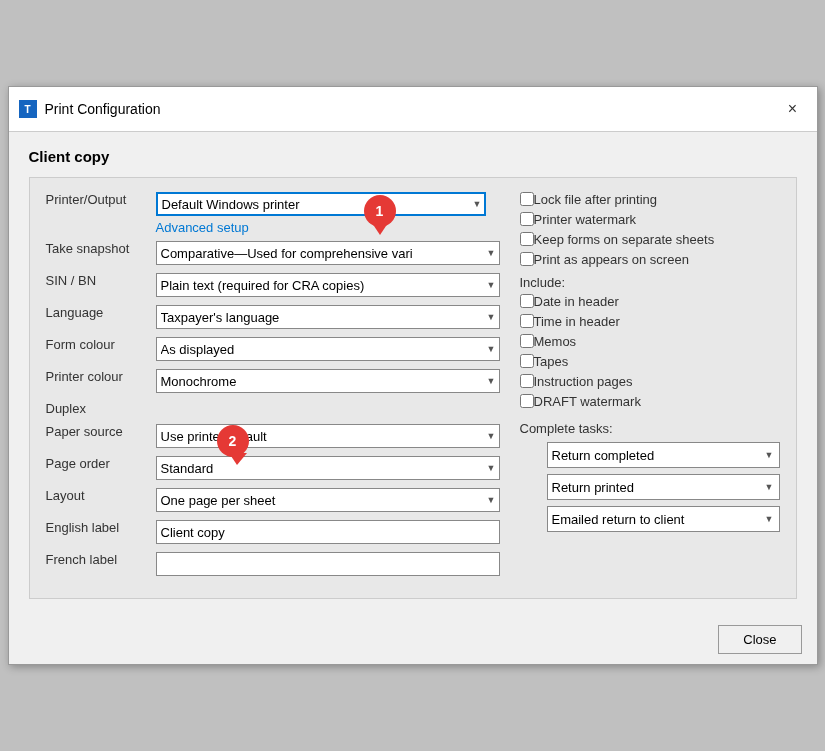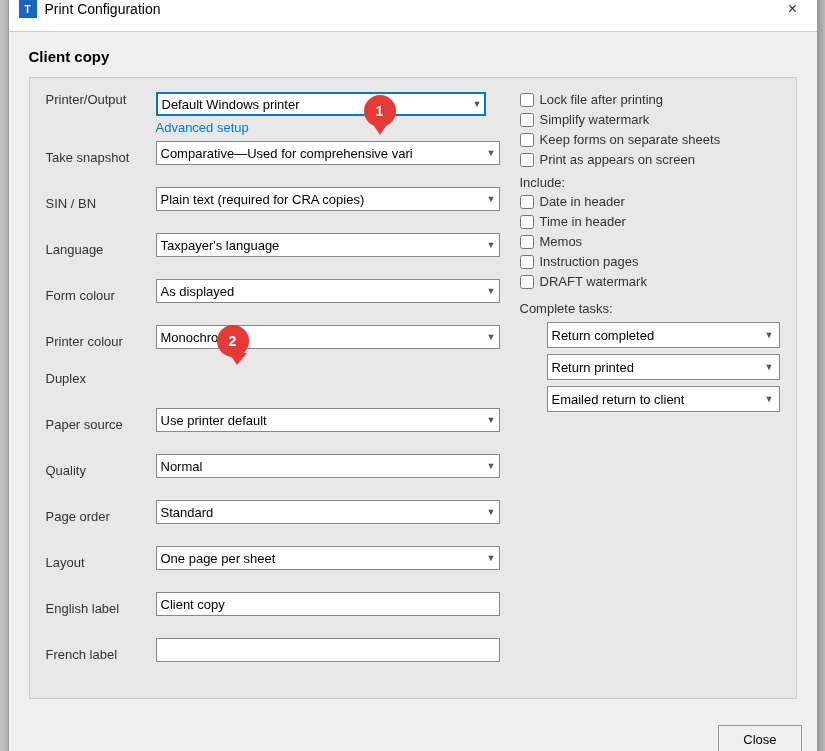--- a/index.html
+++ b/index.html
@@ -76,22 +76,22 @@
       gap: 20px;
     }
     .left-panel {
       flex: 1;
     }
     .right-panel {
       width: 260px;
     }
     .form-row {
       display: flex;
-      align-items: flex-end;
-      margin-bottom: 22px;
+      align-items: flex-start;
+      margin-bottom: 8px;
     }
     .form-label {
       width: 110px;
       color: #333;
       font-size: 13px;
       flex-shrink: 0;
     }
     .select-wrapper {
       flex: 1;
       position: relative;
@@ -157,23 +157,21 @@
       flex: 1;
       height: 24px;
       border: 1px solid #888;
       background: #fff;
       font-size: 13px;
       padding: 0 4px;
     }
     
     .checkbox-row {
       display: flex;
-      align-items: center;
       margin-bottom: 5px;
-      gap: 6px;
     }
     .checkbox-row input[type="checkbox"] {
       width: 14px;
       height: 14px;
       cursor: pointer;
     }
     .checkbox-label {
       font-size: 13px;
       color: #333;
     }
@@ -359,28 +357,20 @@
 
           <div class="form-row">
             <div class="form-label">Paper source</div>
             <div class="select-wrapper">
               <select>
                 <option>Use printer default</option>
               </select>
             </div>
           </div>
 
-          <div class="form-row">
-            <div class="form-label">Quality</div>
-            <div class="select-wrapper">
-              <select>
-                <option>Normal</option>
-              </select>
-            </div>
-          </div>
 
           <div class="form-row">
             <div class="form-label">Page order</div>
             <div class="select-wrapper">
               <select>
                 <option>Standard</option>
               </select>
             </div>
           </div>
 
@@ -407,21 +397,21 @@
 
       <div class="right-panel">
 
         <div>
           <div class="checkbox-row">
             <input type="checkbox" id="lock-file" style="">
             <label class="checkbox-label" for="lock-file">Lock file after printing</label>
           </div>
           <div class="checkbox-row">
             <input type="checkbox" id="simplify-watermark" style="">
-            <label class="checkbox-label" for="simplify-watermark">Simplify watermark</label>
+            <label class="checkbox-label" for="simplify-watermark">Printer watermark</label>
           </div>
           <div class="checkbox-row">
             <input type="checkbox" id="keep-forms" style="">
             <label class="checkbox-label" for="keep-forms">Keep forms on separate sheets</label>
           </div>
           <div class="checkbox-row">
             <input type="checkbox" id="print-as-appears" style="">
             <label class="checkbox-label" for="print-as-appears">Print as appears on screen</label>
           </div>
         </div>
@@ -432,20 +422,24 @@
             <input type="checkbox" id="date-header" style="">
             <label class="checkbox-label" for="date-header">Date in header</label>
           </div>
           <div class="checkbox-row">
             <input type="checkbox" id="time-header" style="">
             <label class="checkbox-label" for="time-header">Time in header</label>
           </div>
           <div class="checkbox-row">
             <input type="checkbox" id="memos" style="">
             <label class="checkbox-label" for="memos">Memos</label>
+          </div>
+          <div class="checkbox-row">
+            <input type="checkbox" id="tapes" style="">
+            <label class="checkbox-label" for="tapes">Tapes</label>
           </div>
           <div class="checkbox-row">
             <input type="checkbox" id="instruction-pages" style="">
             <label class="checkbox-label" for="instruction-pages">Instruction pages</label>
           </div>
           <div class="checkbox-row">
             <input type="checkbox" id="draft-watermark" style="">
             <label class="checkbox-label" for="draft-watermark">DRAFT watermark</label>
           </div>
         </div>

